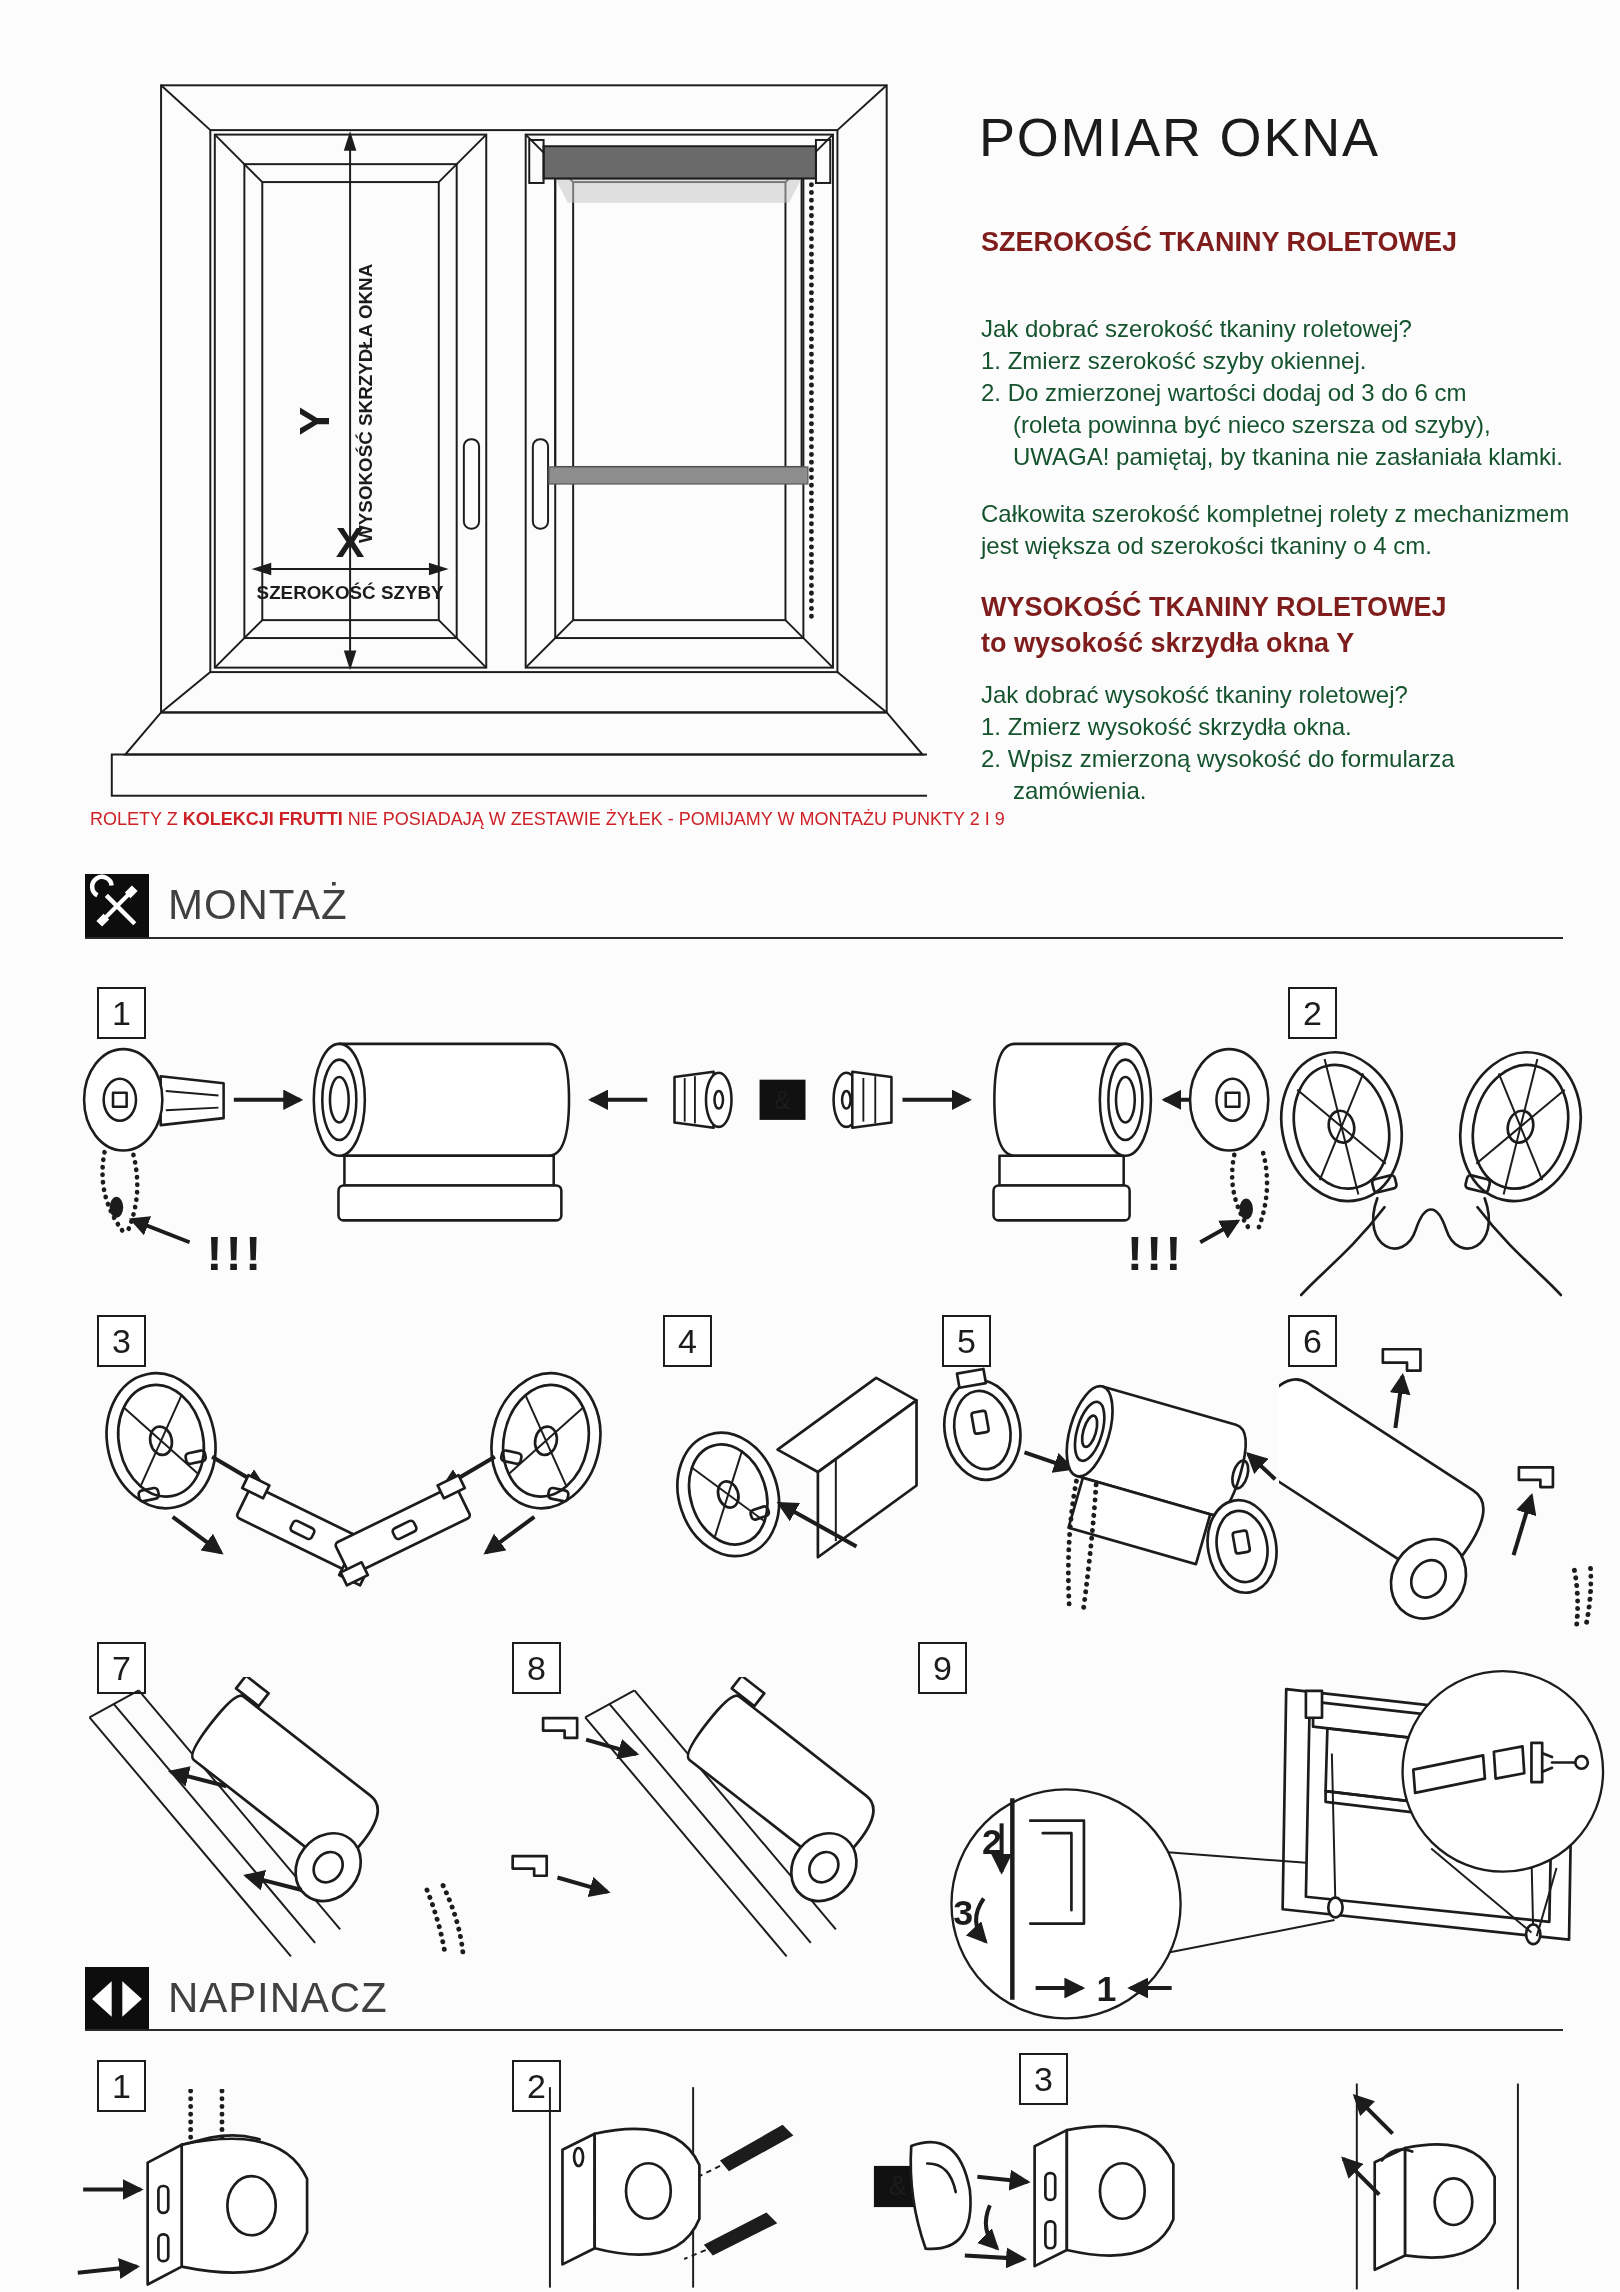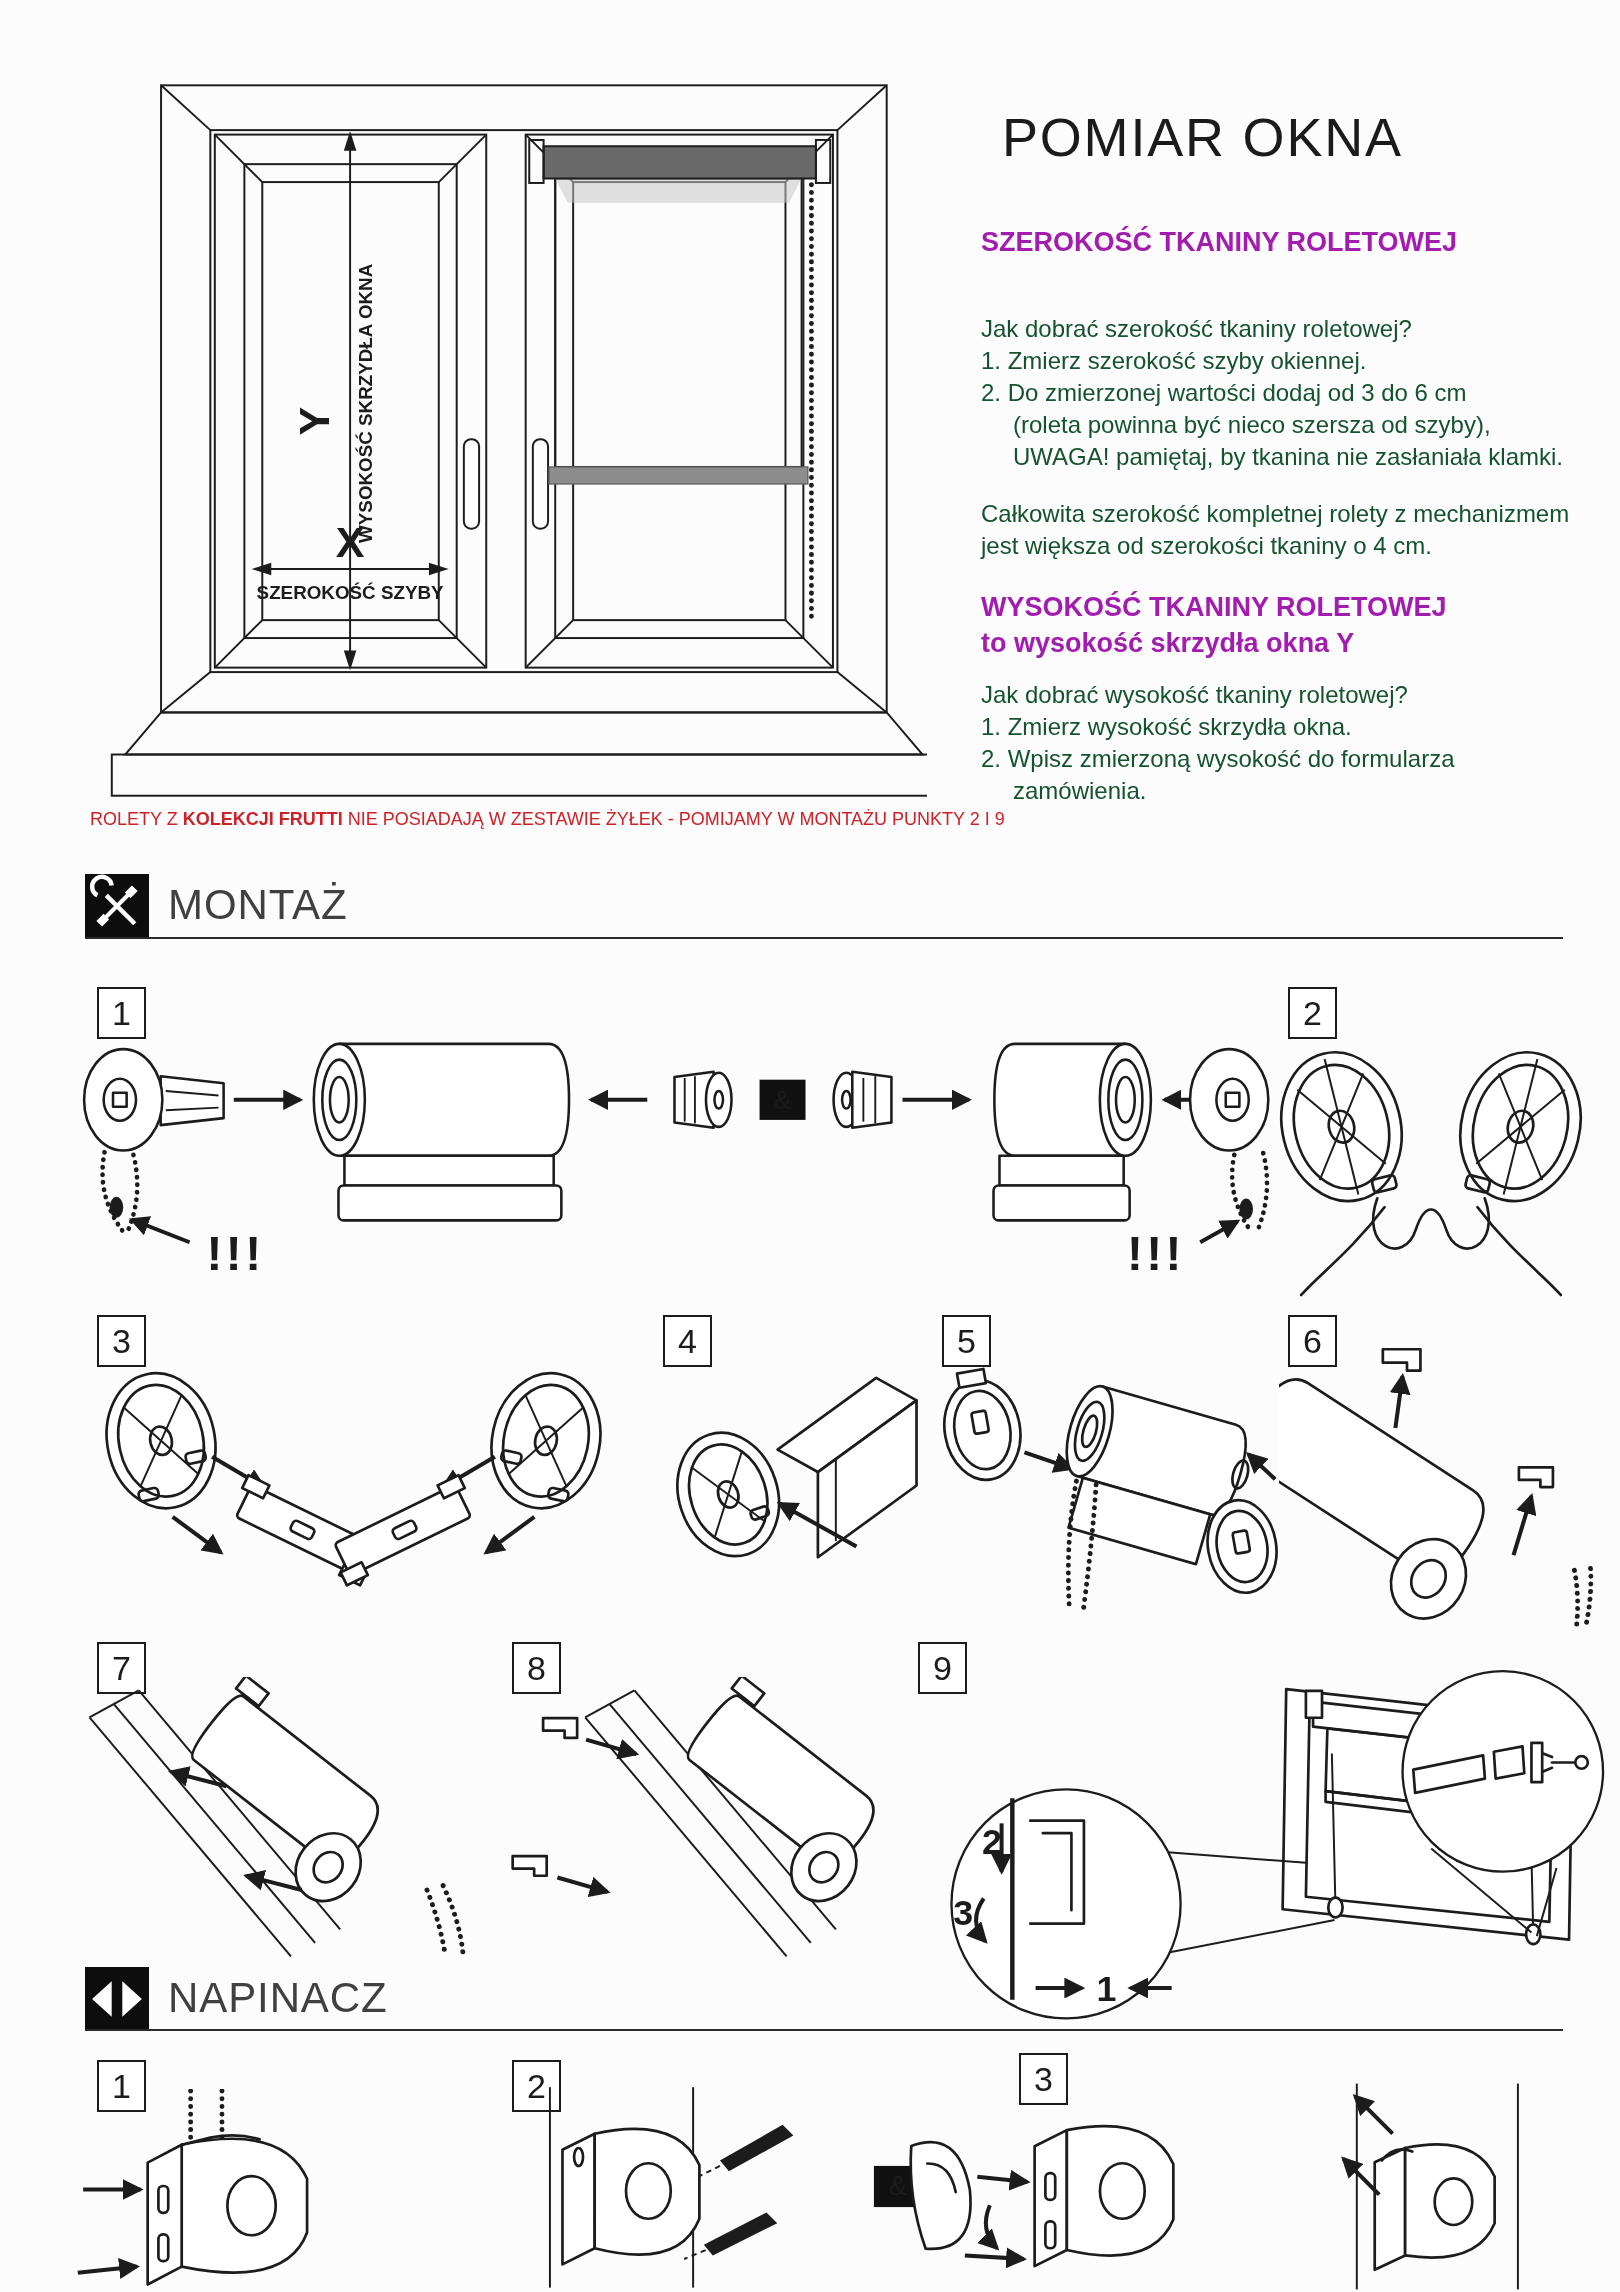--- a/index.html
+++ b/index.html
@@ -1,20 +1,20 @@
 <!DOCTYPE html>
 <html style="font-size:14.3px"><head>
 <meta charset="utf-8">
 <style>
   html,body{margin:0;padding:0;background:#ffffff;}
   #page{position:relative;width:1620px;height:2293px;background:#fcfcfc;overflow:hidden;
         font-family:"Liberation Sans","DejaVu Sans",sans-serif;color:#1d1d1d;}
   .abs{position:absolute;}
-  .title{font-size:54px;font-weight:400;letter-spacing:1.8px;color:#1b1b1b;margin-left:23px;}
-  .h-bold{font-size:27px;font-weight:700;line-height:36px;color:#a21caf;}
+  .title{font-size:54px;font-weight:400;letter-spacing:1.8px;color:#1b1b1b;}
+  .h-bold{font-size:27px;font-weight:700;line-height:36px;color:#7f1d1d;}
   .body-t{font-size:24px;font-weight:400;line-height:32px;color:#14532d;}
   .indent{padding-left:32px;}
   .warn{font-size:18px;font-weight:400;white-space:nowrap;}
   .warn b{font-weight:700;}
   .sec-title{font-size:42px;font-weight:400;letter-spacing:0.9px;color:#404040;}
   .sec-line{position:absolute;height:1.8px;background:#2a2a2a;}
   .numbox{position:absolute;width:45px;height:48px;border:2.7px solid #1c1c1c;background:#fff;
           display:flex;align-items:center;justify-content:center;font-size:34px;color:#1c1c1c;}
   .icon-sq{position:absolute;width:64px;height:64px;background:#0d0d0d;}
   

